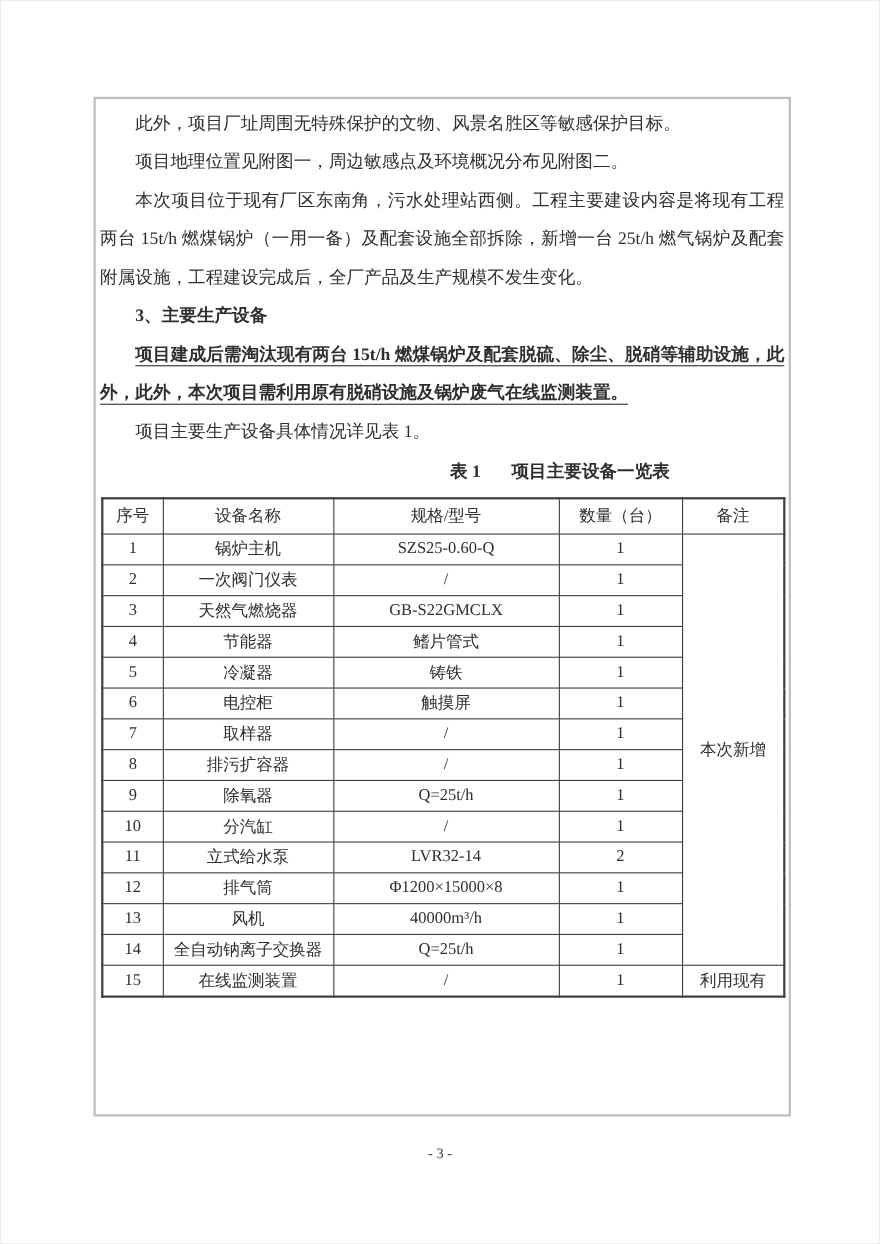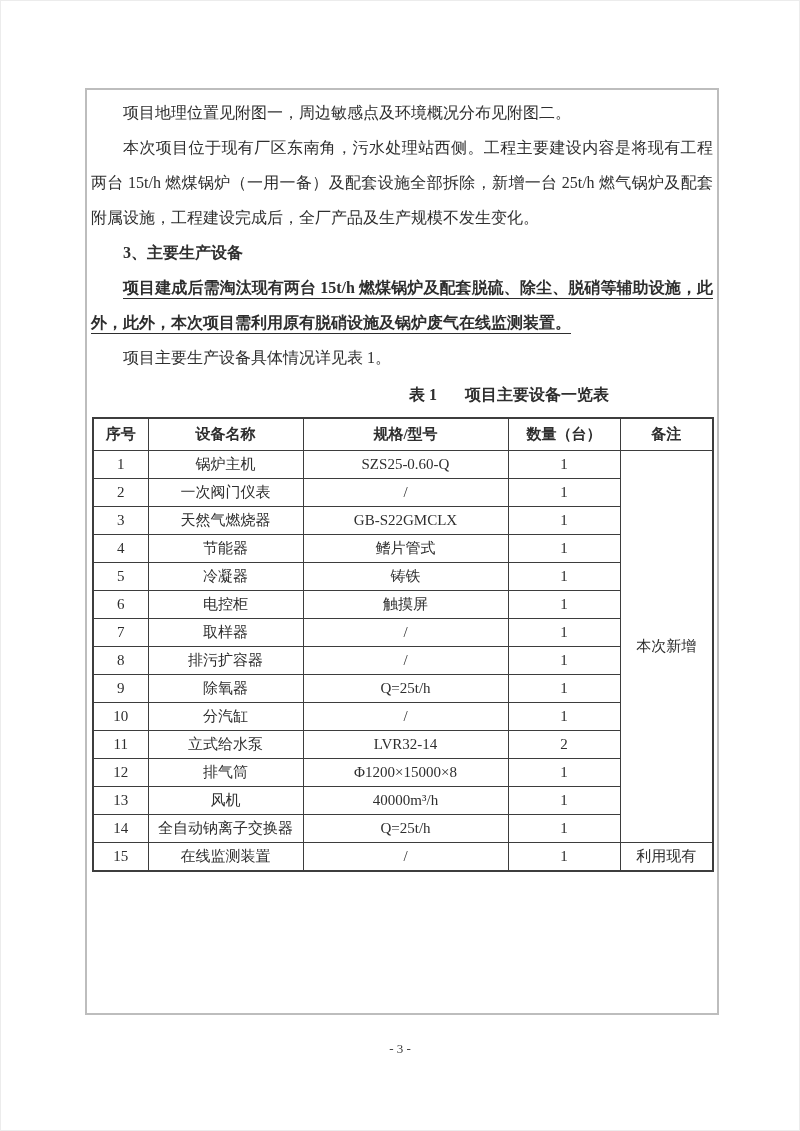--- a/index.html
+++ b/index.html
@@ -23,32 +23,33 @@
   .caption-title { margin-left:28px; }
   table.equip {
     border-collapse:collapse; table-layout:fixed; width:620px;
     margin:5px 0 0 1px; border:2px solid #3d3d3d;
   }
   table.equip th, table.equip td {
     border:1px solid #3d3d3d; font-weight:normal; font-size:15px;
     text-align:center; vertical-align:middle; padding:0 2px; height:27px;
     overflow:hidden; white-space:nowrap;
   }
-  table.equip thead th { height:31px;font-weight:bold; }
+  table.equip thead th { height:31px; }
   .footer {
     position:absolute; top:1038px; left:0; width:100%;
     text-align:center; font-size:13px; line-height:20px; color:#3a3a3a;
   }
 </style>
 </head>
 <body>
 
 <div class="page">
   <div class="content-box">
 
+    <p class="para body">此外，项目厂址周围无特殊保护的文物、风景名胜区等敏感保护目标。</p>
     <p class="para body">项目地理位置见附图一，周边敏感点及环境概况分布见附图二。</p>
     <p class="para body">本次项目位于现有厂区东南角，污水处理站西侧。工程主要建设内容是将现有工程两台 15t/h 燃煤锅炉（一用一备）及配套设施全部拆除，新增一台 25t/h 燃气锅炉及配套附属设施，工程建设完成后，全厂产品及生产规模不发生变化。</p>
     <p class="para heading">3、主要生产设备</p>
     <p class="para bold-underline">项目建成后需淘汰现有两台 15t/h 燃煤锅炉及配套脱硫、除尘、脱硝等辅助设施，此外，此外，本次项目需利用原有脱硝设施及锅炉废气在线监测装置。</p>
     <p class="para body">项目主要生产设备具体情况详见表 1。</p>
 
     <div class="table-caption">
       <span>表 1</span><span class="caption-title">项目主要设备一览表</span>
     </div>
 

